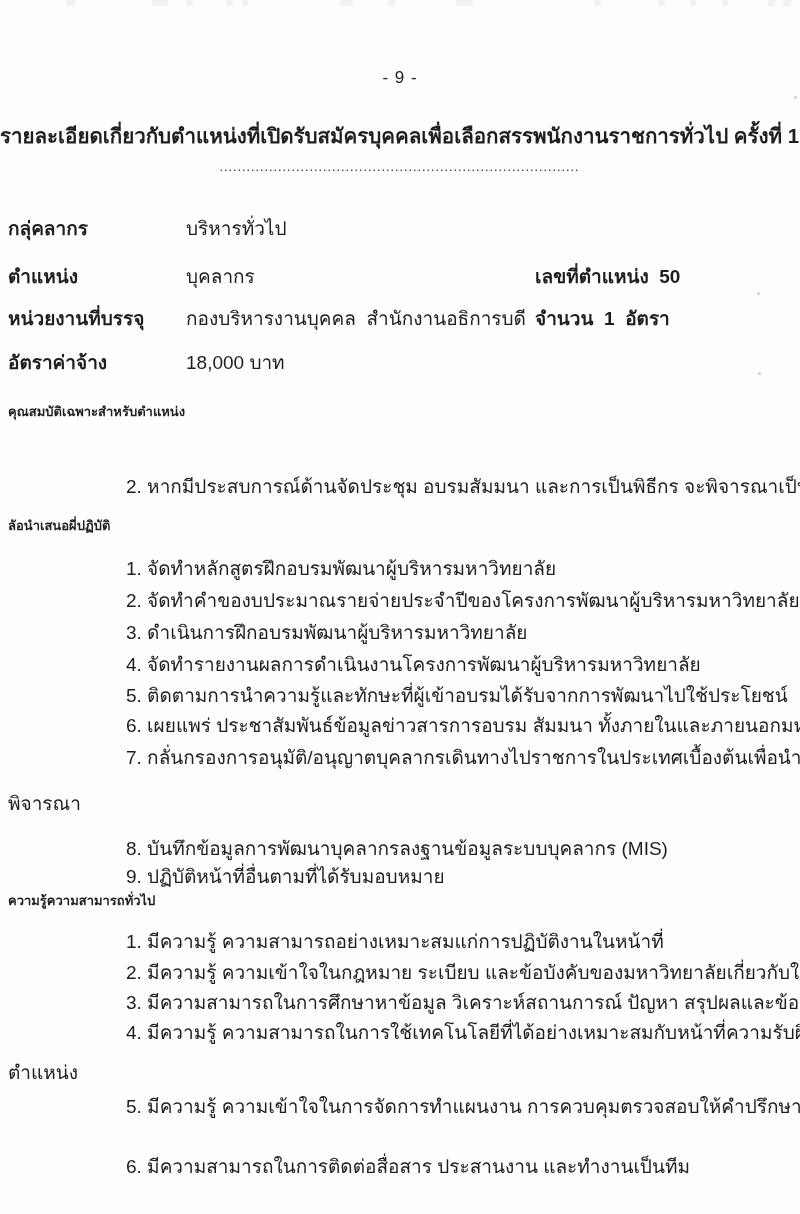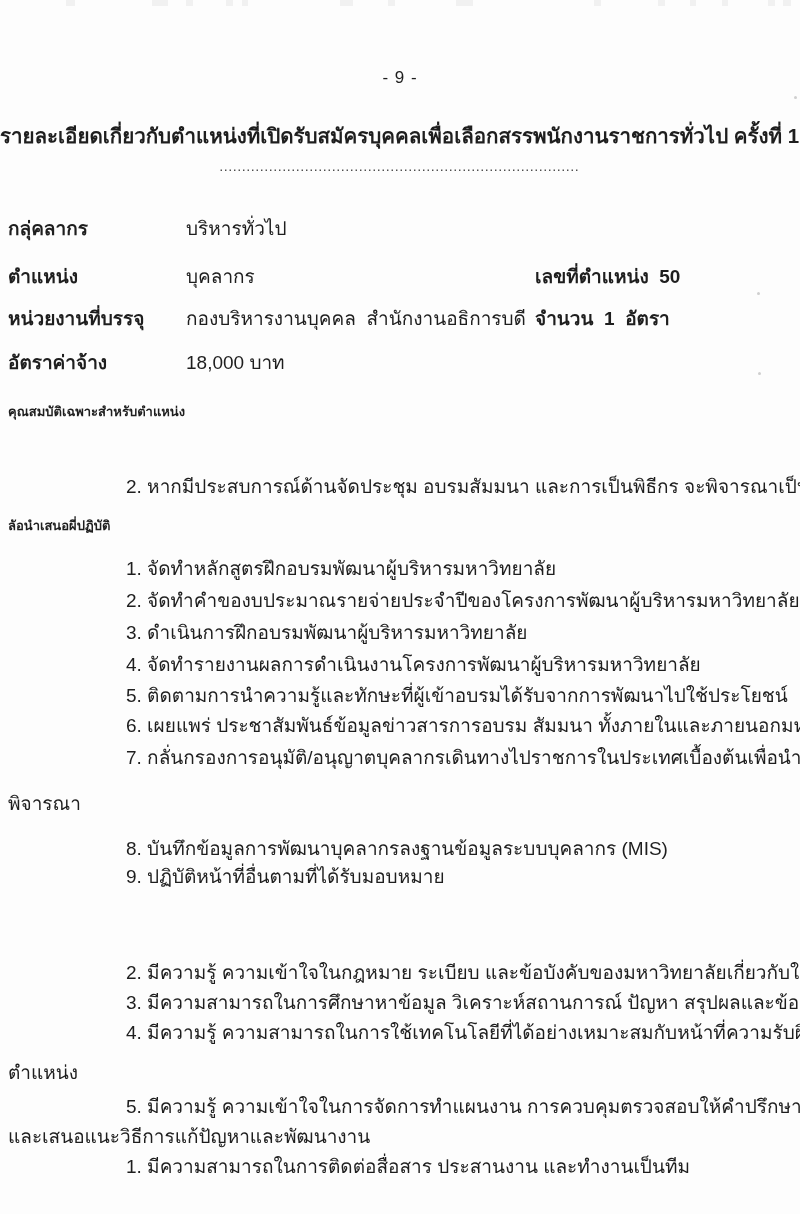--- a/index.html
+++ b/index.html
@@ -112,21 +112,22 @@
   <div class="abs item" style="top:590px;">2. จัดทำคำของบประมาณรายจ่ายประจำปีของโครงการพัฒนาผู้บริหารมหาวิทยาลัย</div>
   <div class="abs item" style="top:622px;">3. ดำเนินการฝึกอบรมพัฒนาผู้บริหารมหาวิทยาลัย</div>
   <div class="abs item" style="top:654px;">4. จัดทำรายงานผลการดำเนินงานโครงการพัฒนาผู้บริหารมหาวิทยาลัย</div>
   <div class="abs item" style="top:685px;">5. ติดตามการนำความรู้และทักษะที่ผู้เข้าอบรมได้รับจากการพัฒนาไปใช้ประโยชน์</div>
   <div class="abs item" style="top:715px;">6. เผยแพร่ ประชาสัมพันธ์ข้อมูลข่าวสารการอบรม สัมมนา ทั้งภายในและภายนอกมหาวิทยาลัย</div>
   <div class="abs item" style="top:747px;">7. กลั่นกรองการอนุมัติ/อนุญาตบุคลากรเดินทางไปราชการในประเทศเบื้องต้นเพื่อนำเสนอผู้บริหาร</div>
   <div class="abs marginline" style="top:793px;">พิจารณา</div>
   <div class="abs item" style="top:838px;">8. บันทึกข้อมูลการพัฒนาบุคลากรลงฐานข้อมูลระบบบุคลากร (MIS)</div>
   <div class="abs item" style="top:866px;">9. ปฏิบัติหน้าที่อื่นตามที่ได้รับมอบหมาย</div>
 
+  <div class="abs heading" style="top:893px;">ความรู้ความสามารถทั่วไป</div>
+  <div class="abs item" style="top:931px;">1. มีความรู้ ความสามารถอย่างเหมาะสมแก่การปฏิบัติงานในหน้าที่</div>
   <div class="abs item" style="top:962px;">2. มีความรู้ ความเข้าใจในกฎหมาย ระเบียบ และข้อบังคับของมหาวิทยาลัยเกี่ยวกับในหน้าที่</div>
   <div class="abs item" style="top:992px;">3. มีความสามารถในการศึกษาหาข้อมูล วิเคราะห์สถานการณ์ ปัญหา สรุปผลและข้อเสนอแนะ</div>
   <div class="abs item" style="top:1022px;">4. มีความรู้ ความสามารถในการใช้เทคโนโลยีที่ได้อย่างเหมาะสมกับหน้าที่ความรับผิดชอบของ</div>
   <div class="abs marginline" style="top:1062px;">ตำแหน่ง</div>
   <div class="abs item" style="top:1096px;">5. มีความรู้ ความเข้าใจในการจัดการทำแผนงาน การควบคุมตรวจสอบให้คำปรึกษา แนะนำ</div>
-  <div class="abs marginline" style="top:1126px;">และเสนอแนะวิธีการแก้ปัญหาและพัฒนางาน</div>
-  <div class="abs item" style="top:1156px;">1. มีความสามารถในการติดต่อสื่อสาร ประสานงาน และทำงานเป็นทีม</div>
+  <div class="abs item" style="top:1156px;">6. มีความสามารถในการติดต่อสื่อสาร ประสานงาน และทำงานเป็นทีม</div>
 
 </div>
 
 </body></html>

